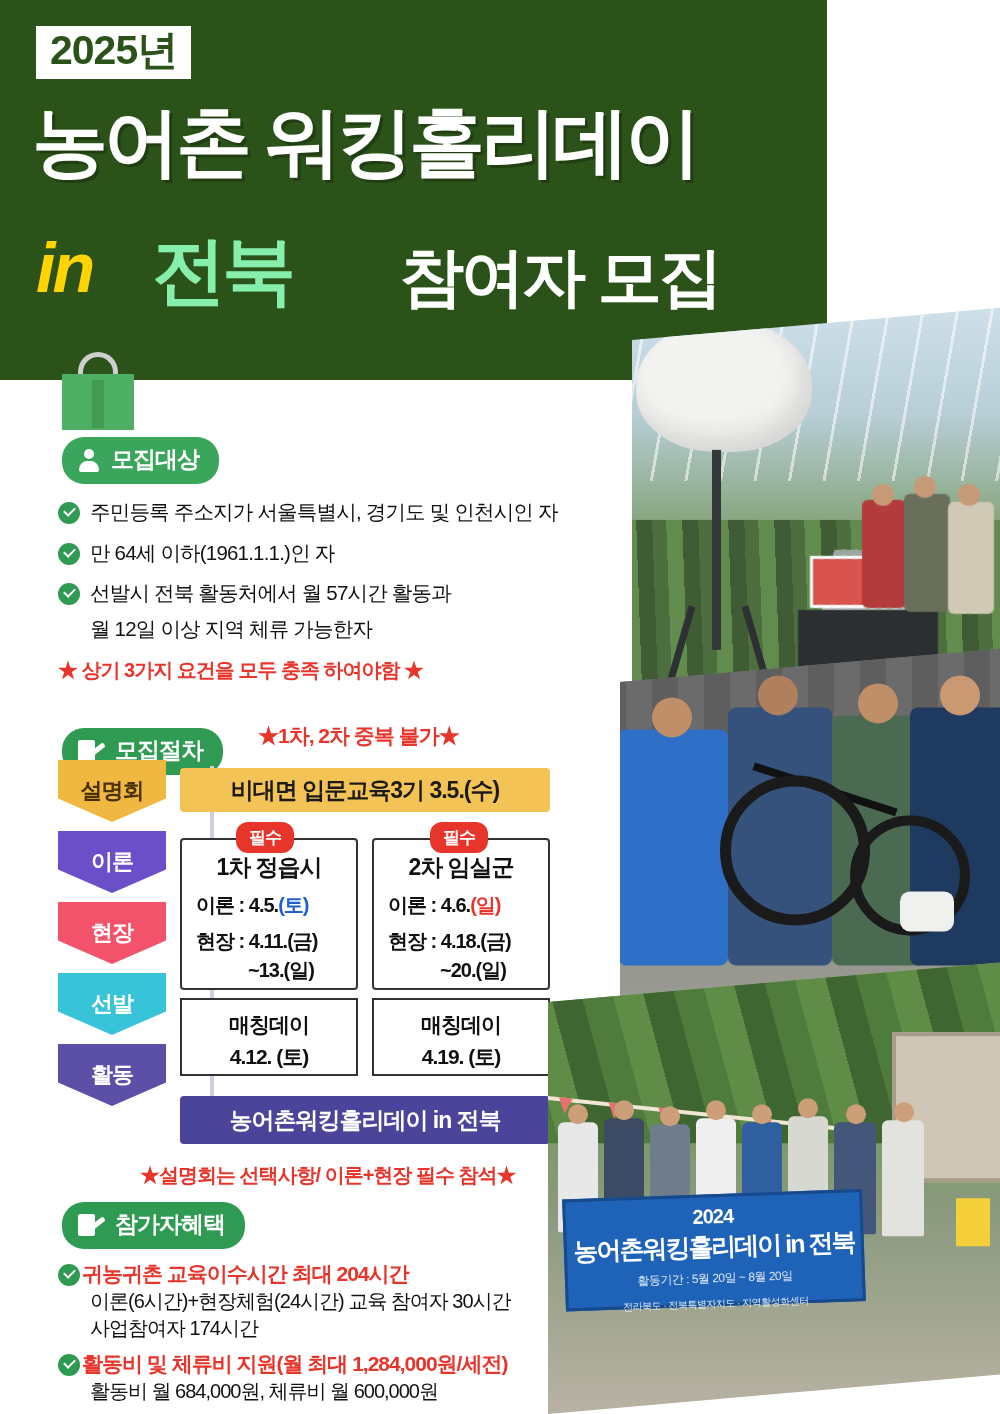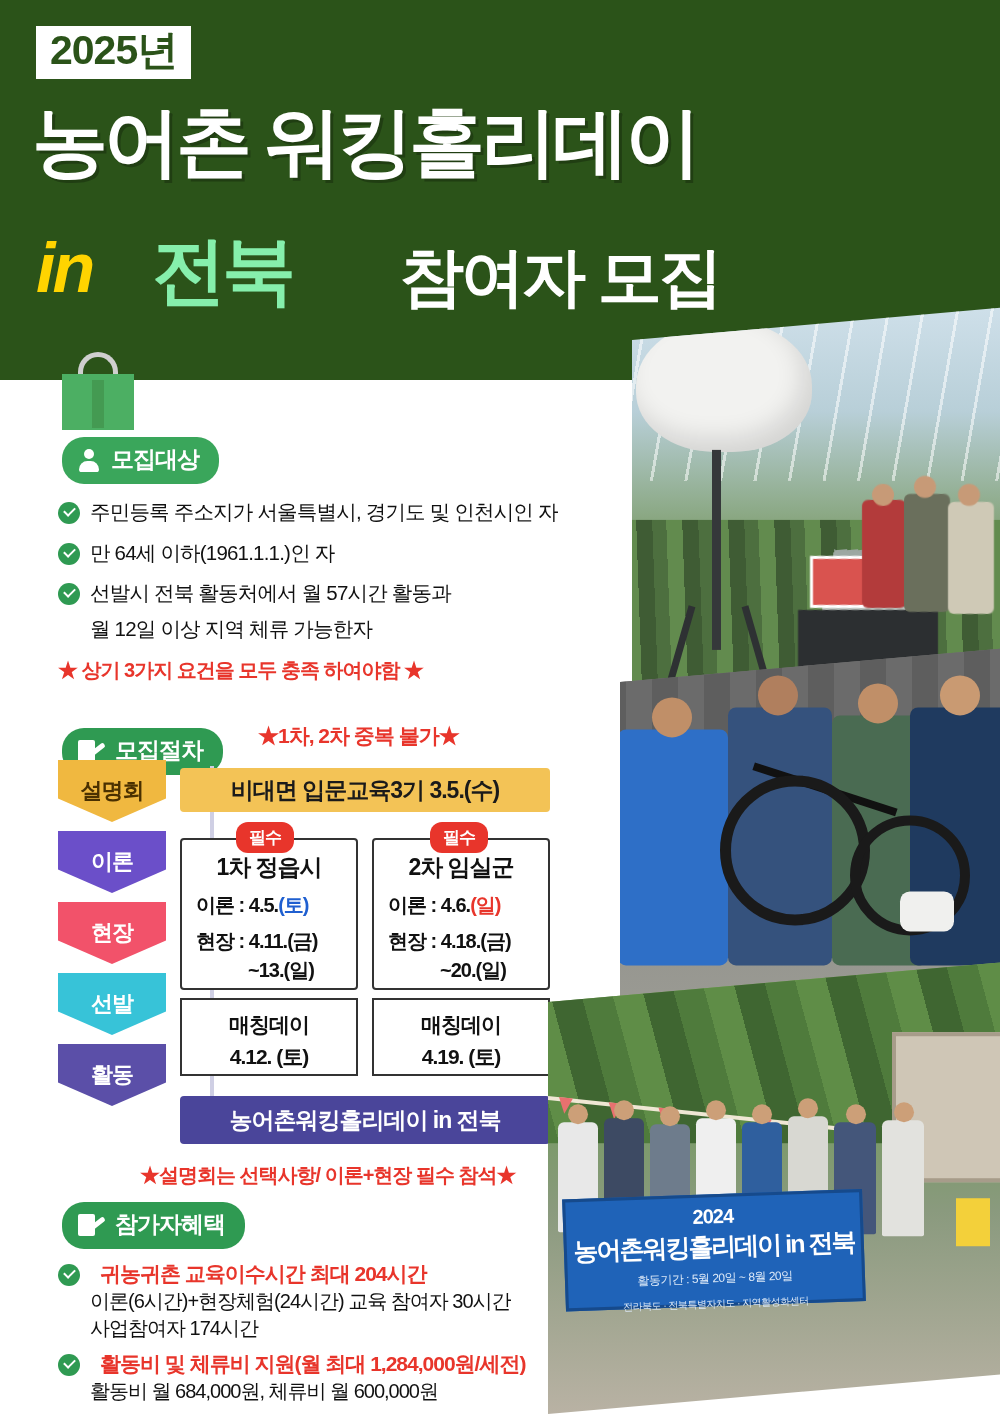--- a/index.html
+++ b/index.html
@@ -6,21 +6,21 @@
   body {
     width: 1000px; height: 1414px;
     font-family: "Liberation Sans", sans-serif;
     background: #ffffff;
     position: relative;
     overflow: hidden;
   }
 
   
   .header {
-    position: absolute; left: 0; top: 0; width: 1000px; height: 380px;
+    position: absolute; left: 0; top: 0; width: 827px; height: 380px;
     background: #2b5319;
   }
   .year-box {
     position: absolute; left: 36px; top: 26px;
     background: #ffffff; color: #2b5319;
     font-size: 41px; font-weight: bold;
     padding: 2px 14px 6px 14px;
     letter-spacing: -1px;
     line-height: 1.1;
   }
@@ -210,21 +210,21 @@
     display: flex; align-items: center; justify-content: center;
     color: #fff; font-size: 23px; font-weight: bold; letter-spacing: -1px;
   }
   .proc-footnote {
     position: absolute; left: 140px; top: 1162px;
     color: #e8352b; font-size: 20px; font-weight: bold; letter-spacing: -1px;
   }
 
   
   .benefits { position: absolute; left: 58px; top: 1252px; width: 560px; }
-  .b-row { display: flex; align-items: flex-start; gap: 20px; margin-top: 8px; }
+  .b-row { display: flex; align-items: flex-start; gap: 2px; margin-top: 8px; }
   .b-head {
     font-size: 21px; font-weight: bold; color: #e8352b; letter-spacing: -1px;
   }
   .b-sub {
     margin-left: 32px; font-size: 20px; color: #111; letter-spacing: -1px;
     line-height: 1.35;
   }
 
   
   .photo {

